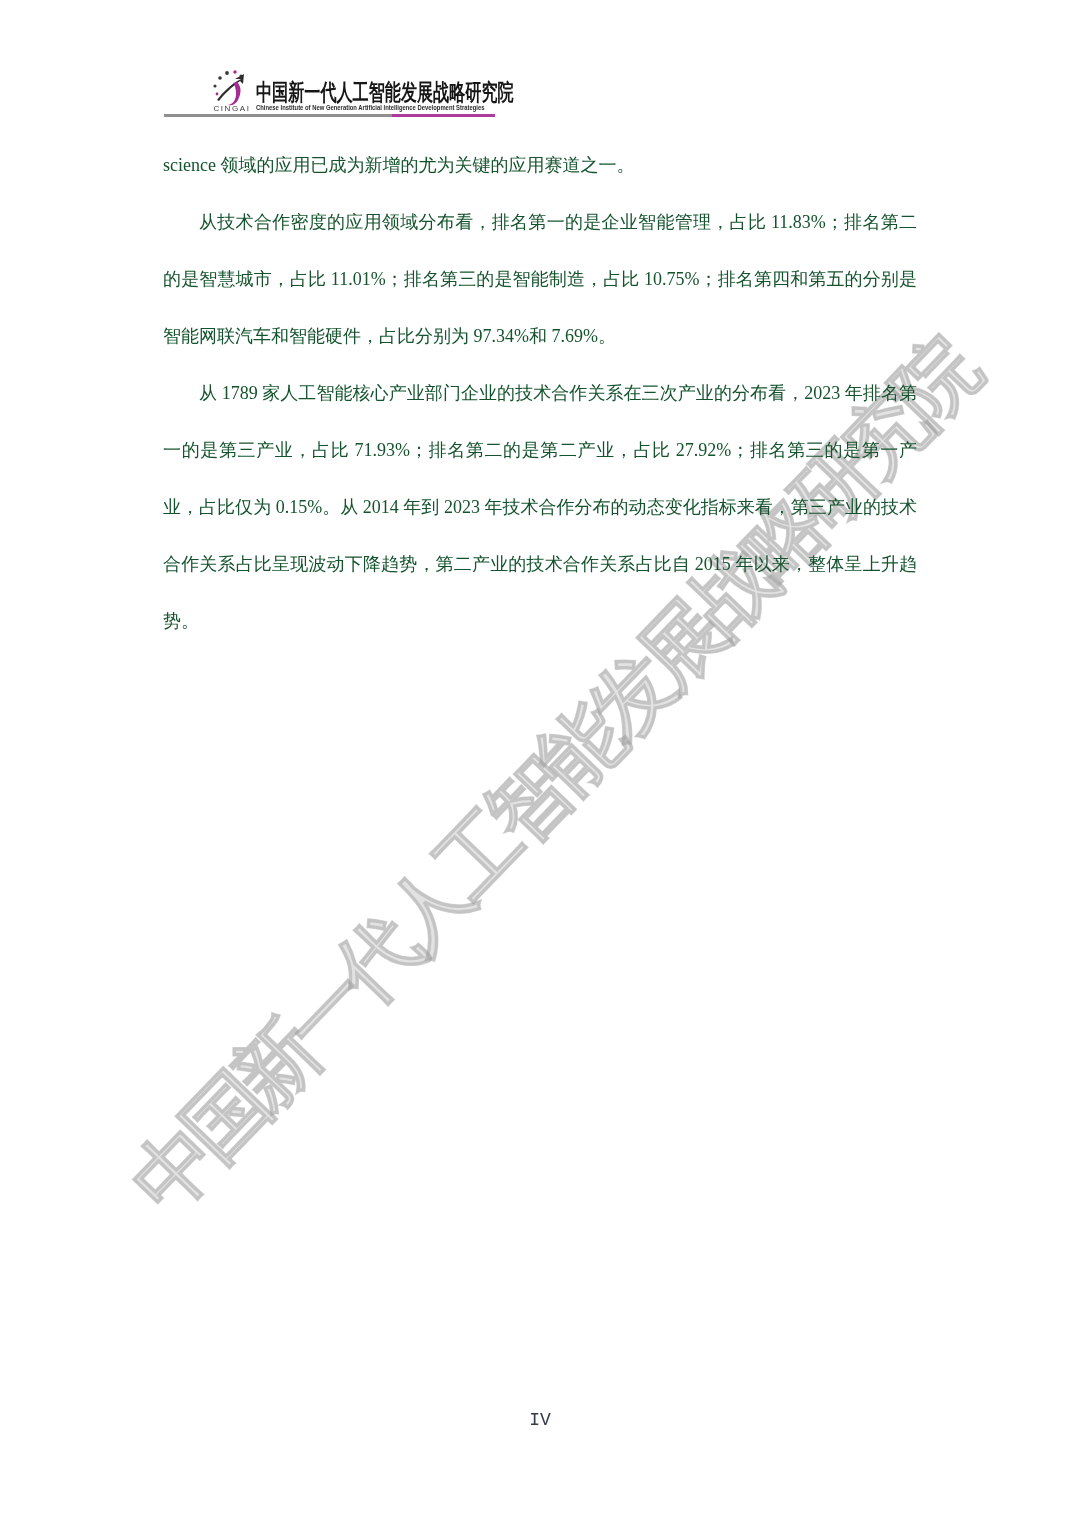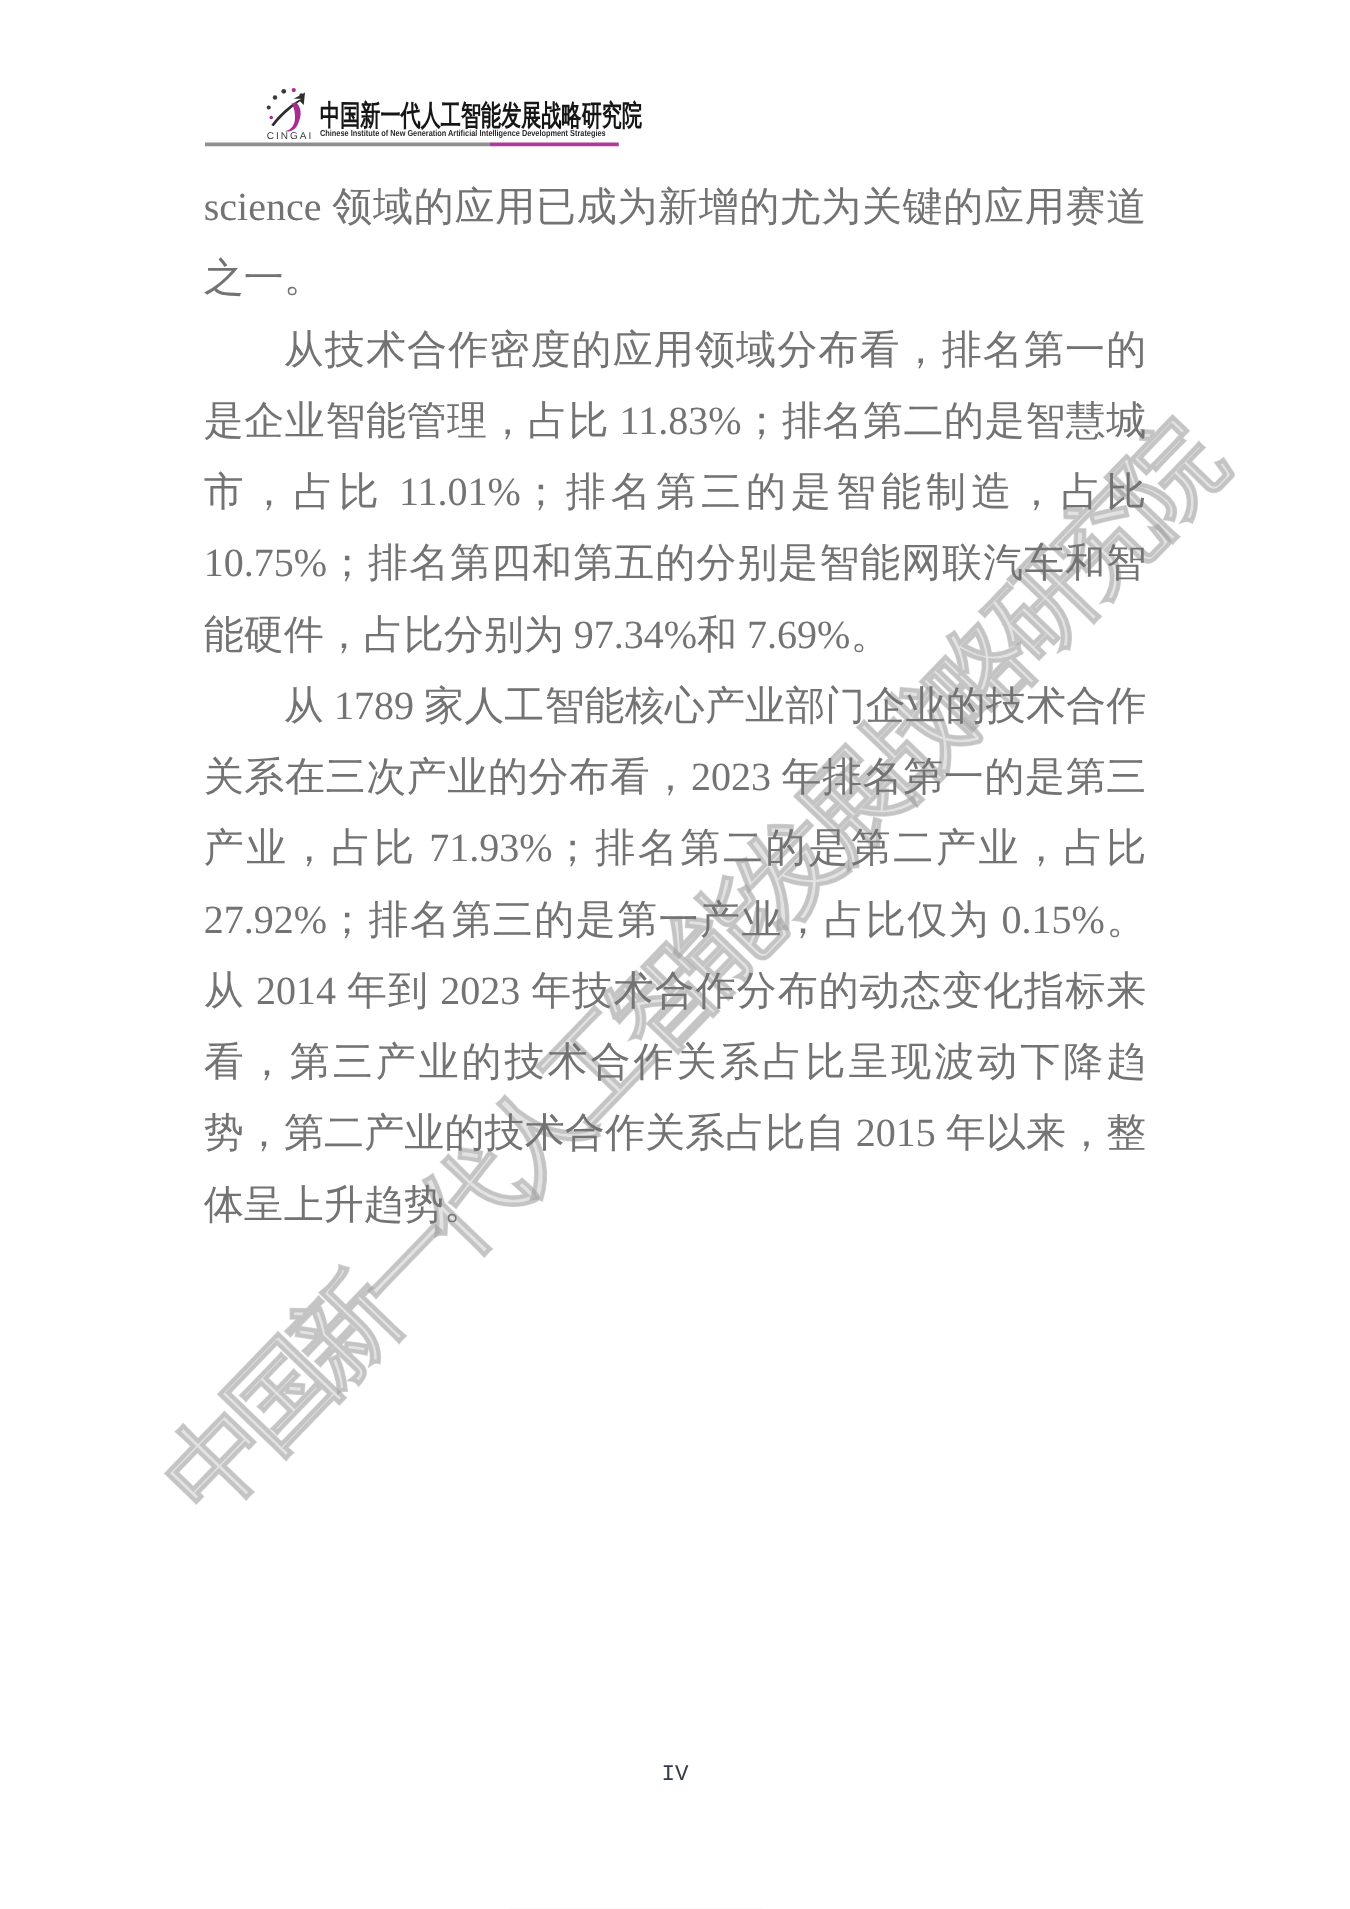--- a/index.html
+++ b/index.html
@@ -53,22 +53,22 @@
     white-space:nowrap;
     transform:scaleX(0.84);transform-origin:left center;
   }
   .hdr-rule{position:absolute;left:164px;top:114px;height:3px;width:331px;font-size:0;}
   .hdr-rule .seg-gray{display:inline-block;vertical-align:top;width:228px;height:3px;background:#8f8f8f;}
   .hdr-rule .seg-magenta{display:inline-block;vertical-align:top;width:103px;height:3px;background:#ae3a9c;}
   
   .doc-body{
     position:absolute;left:163px;top:137px;width:754px;
     z-index:1;
-    font-size:32px;line-height:57px;
-    color:#737373;
+    font-size:18px;line-height:57px;
+    color:#14532d;
     text-align:justify;
   }
   .doc-body p{margin:0;padding:0;}
   .doc-body p.indent{text-indent:2em;}
   
   .footer{
     position:absolute;left:0;top:1410px;width:100%;
     text-align:center;z-index:1;
     font-family:Liberation Mono, monospace;
     font-size:18px;color:#333c48;

